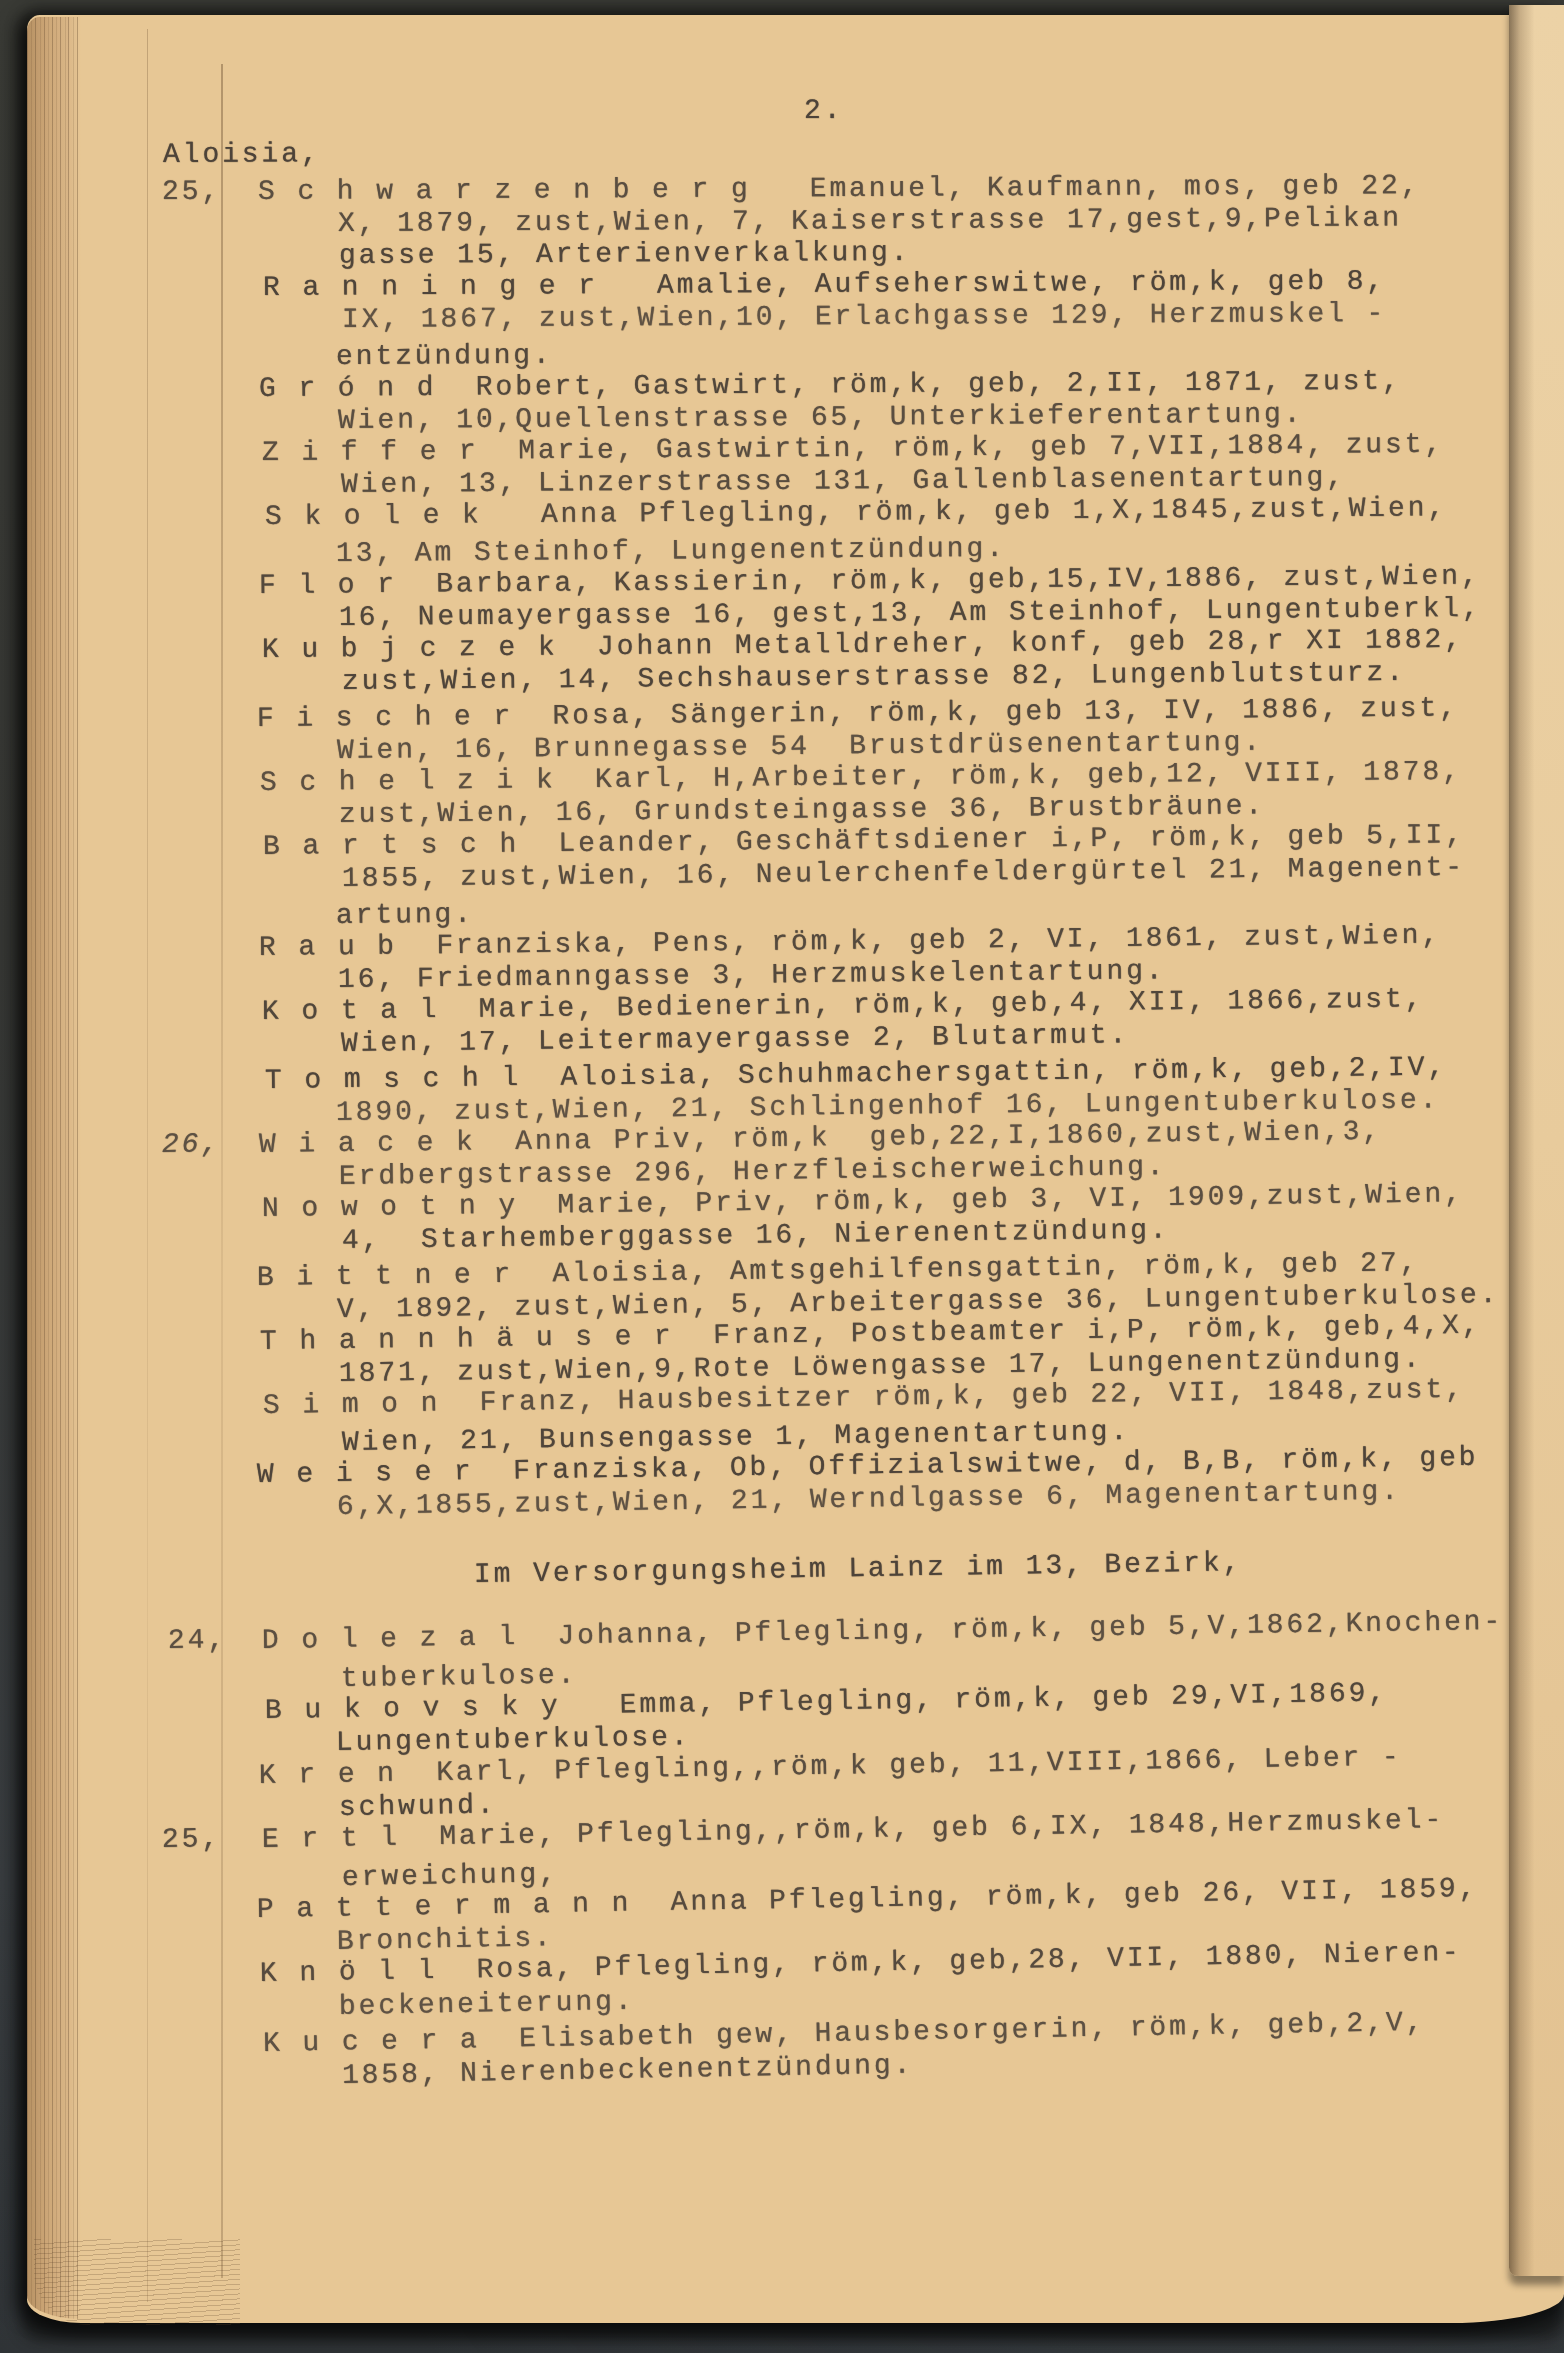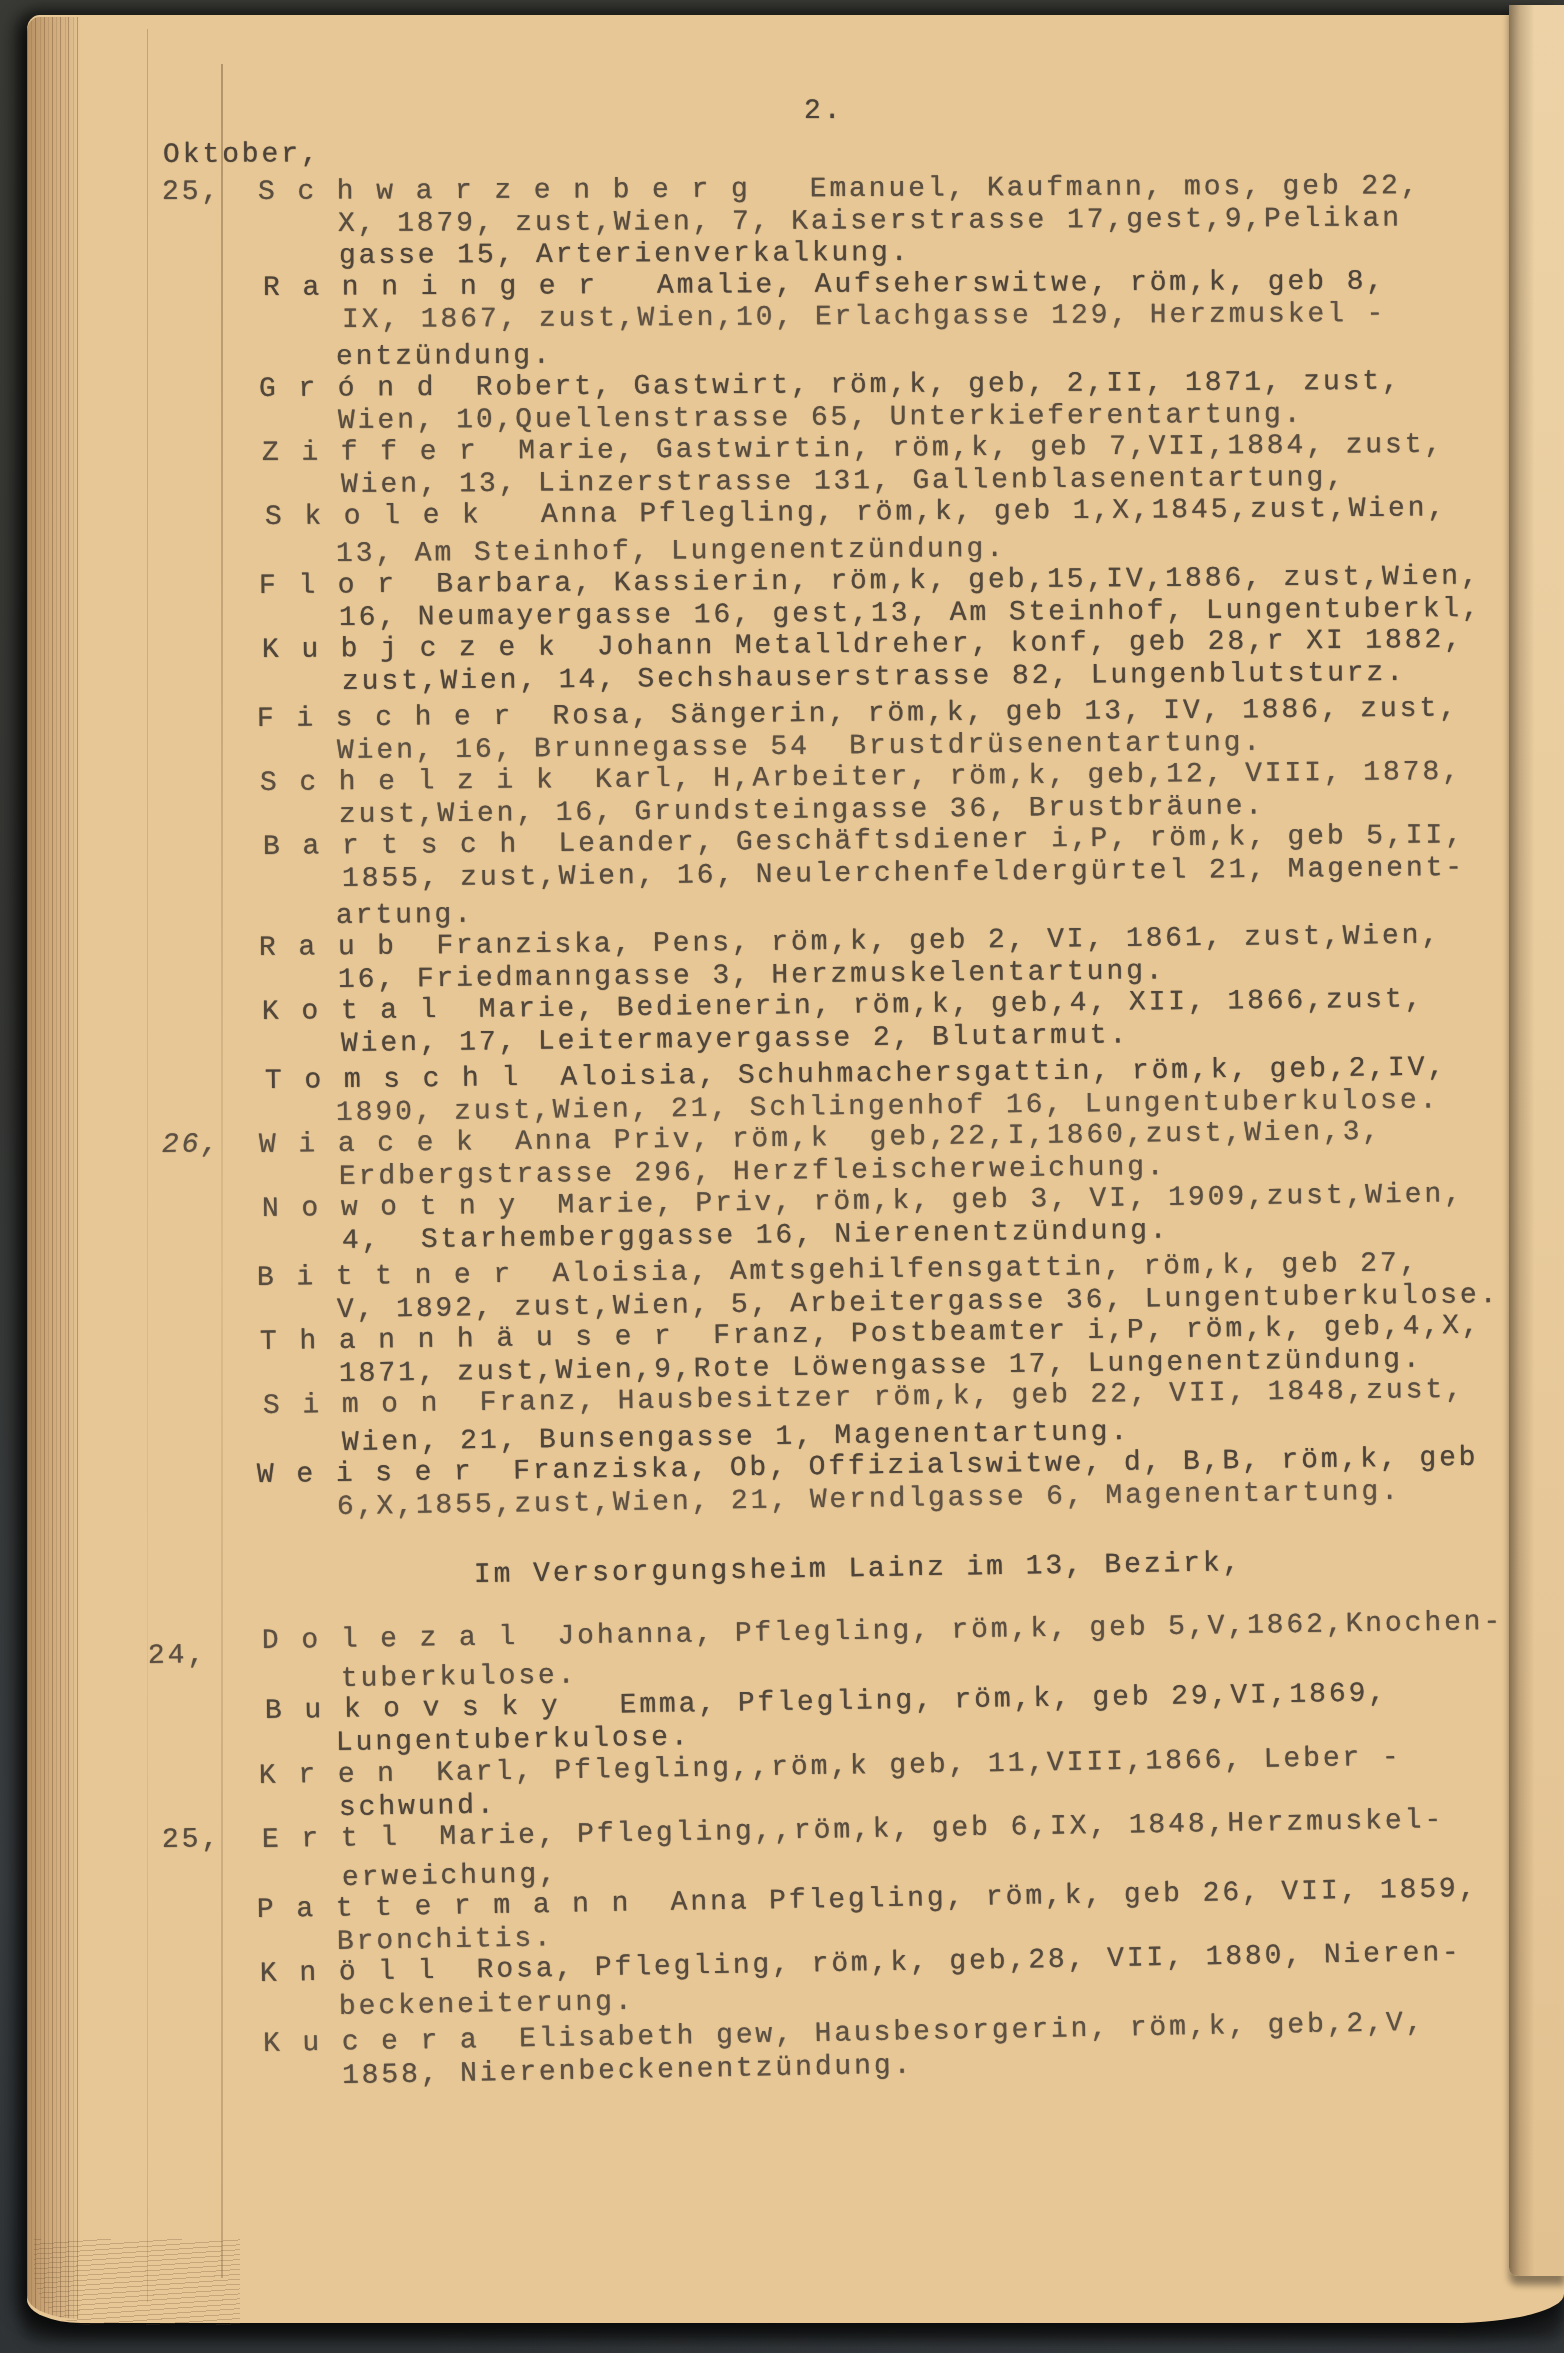--- a/index.html
+++ b/index.html
@@ -74,21 +74,21 @@
 <div class="scan-shadow"></div>
 <div class="book-page"></div>
 <div class="page-edge-stripes"></div>
 <div class="page-edge-bottom"></div>
 <div class="page-crease-line-2"></div>
 <div class="page-crease-line"></div>
 <div class="next-page-edge"></div>
 
 <div class="text-layer" id="text-layer">
   <div class="tl page-number">2.</div>
-  <div class="tl month-label">Oktober,</div>
+  <div class="tl month-label">Aloisia,</div>
   <div class="tl section-heading">Im Versorgungsheim Lainz im 13, Bezirk,</div>
 <div class="tl" style="left: 162px; top: 178px; transform: rotate(-0.29deg); opacity: 0.91;">25,</div>
     <div class="tl" style="left: 258px; top: 178px; transform: rotate(-0.29deg); opacity: 0.91;">S c h w a r z e n b e r g   Emanuel, Kaufmann, mos, geb 22,</div>
     <div class="tl" style="left: 338px; top: 210px; transform: rotate(-0.3deg); opacity: 0.92;">X, 1879, zust,Wien, 7, Kaiserstrasse 17,gest,9,Pelikan</div>
     <div class="tl" style="left: 339px; top: 242px; transform: rotate(-0.32deg); opacity: 0.98;">gasse 15, Arterienverkalkung.</div>
     <div class="tl" style="left: 263px; top: 274px; transform: rotate(-0.33deg); opacity: 0.99;">R a n n i n g e r   Amalie, Aufseherswitwe, röm,k, geb 8,</div>
     <div class="tl" style="left: 342px; top: 306px; transform: rotate(-0.34deg); opacity: 0.88;">IX, 1867, zust,Wien,10, Erlachgasse 129, Herzmuskel -</div>
     <div class="tl" style="left: 336px; top: 343px; transform: rotate(-0.36deg); opacity: 0.96;">entzündung.</div>
     <div class="tl" style="left: 259px; top: 375px; transform: rotate(-0.37deg); opacity: 0.97;">G r ó n d  Robert, Gastwirt, röm,k, geb, 2,II, 1871, zust,</div>
     <div class="tl" style="left: 338px; top: 407px; transform: rotate(-0.38deg); opacity: 0.91;">Wien, 10,Quellenstrasse 65, Unterkieferentartung.</div>
@@ -119,21 +119,21 @@
     <div class="tl" style="left: 262px; top: 1195px; transform: rotate(-0.7deg); opacity: 0.91;">N o w o t n y  Marie, Priv, röm,k, geb 3, VI, 1909,zust,Wien,</div>
     <div class="tl" style="left: 342px; top: 1227px; transform: rotate(-0.72deg); opacity: 0.97;">4,  Starhemberggasse 16, Nierenentzündung.</div>
     <div class="tl" style="left: 257px; top: 1264px; transform: rotate(-0.73deg); opacity: 0.93;">B i t t n e r  Aloisia, Amtsgehilfensgattin, röm,k, geb 27,</div>
     <div class="tl" style="left: 337px; top: 1296px; transform: rotate(-0.74deg); opacity: 0.94;">V, 1892, zust,Wien, 5, Arbeitergasse 36, Lungentuberkulose.</div>
     <div class="tl" style="left: 260px; top: 1328px; transform: rotate(-0.76deg); opacity: 0.95;">T h a n n h ä u s e r  Franz, Postbeamter i,P, röm,k, geb,4,X,</div>
     <div class="tl" style="left: 339px; top: 1360px; transform: rotate(-0.77deg); opacity: 0.96;">1871, zust,Wien,9,Rote Löwengasse 17, Lungenentzündung.</div>
     <div class="tl" style="left: 263px; top: 1392px; transform: rotate(-0.78deg); opacity: 0.9;">S i m o n  Franz, Hausbesitzer röm,k, geb 22, VII, 1848,zust,</div>
     <div class="tl" style="left: 342px; top: 1429px; transform: rotate(-0.8deg); opacity: 0.98;">Wien, 21, Bunsengasse 1, Magenentartung.</div>
     <div class="tl" style="left: 257px; top: 1461px; transform: rotate(-0.81deg); opacity: 0.99;">W e i s e r  Franziska, Ob, Offizialswitwe, d, B,B, röm,k, geb</div>
     <div class="tl" style="left: 337px; top: 1493px; transform: rotate(-0.82deg); opacity: 0.88;">6,X,1855,zust,Wien, 21, Werndlgasse 6, Magenentartung.</div>
-    <div class="tl" style="left: 148px; top: 1627px; transform: rotate(-0.88deg); opacity: 0.9; margin-top: 15px;">24,</div>
+    <div class="tl" style="left: 168px; top: 1627px; transform: rotate(-0.88deg); opacity: 0.9;">24,</div>
     <div class="tl" style="left: 262px; top: 1627px; transform: rotate(-0.88deg); opacity: 0.9;">D o l e z a l  Johanna, Pflegling, röm,k, geb 5,V,1862,Knochen-</div>
     <div class="tl" style="left: 341px; top: 1665px; transform: rotate(-0.89deg); opacity: 0.91;">tuberkulose.</div>
     <div class="tl" style="left: 265px; top: 1697px; transform: rotate(-0.9deg); opacity: 0.97;">B u k o v s k y   Emma, Pflegling, röm,k, geb 29,VI,1869,</div>
     <div class="tl" style="left: 336px; top: 1729px; transform: rotate(-0.92deg); opacity: 0.98;">Lungentuberkulose.</div>
     <div class="tl" style="left: 259px; top: 1762px; transform: rotate(-0.93deg); opacity: 0.92;">K r e n  Karl, Pflegling,,röm,k geb, 11,VIII,1866, Leber -</div>
     <div class="tl" style="left: 339px; top: 1794px; transform: rotate(-0.94deg); opacity: 0.98;">schwund.</div>
     <div class="tl" style="left: 162px; top: 1826px; transform: rotate(-0.96deg); opacity: 0.92;">25,</div>
     <div class="tl" style="left: 262px; top: 1826px; transform: rotate(-0.96deg); opacity: 0.92;">E r t l  Marie, Pflegling,,röm,k, geb 6,IX, 1848,Herzmuskel-</div>
     <div class="tl" style="left: 342px; top: 1864px; transform: rotate(-0.97deg); opacity: 0.93;">erweichung,</div>
     <div class="tl" style="left: 257px; top: 1896px; transform: rotate(-0.99deg); opacity: 0.94;">P a t t e r m a n n  Anna Pflegling, röm,k, geb 26, VII, 1859,</div>

